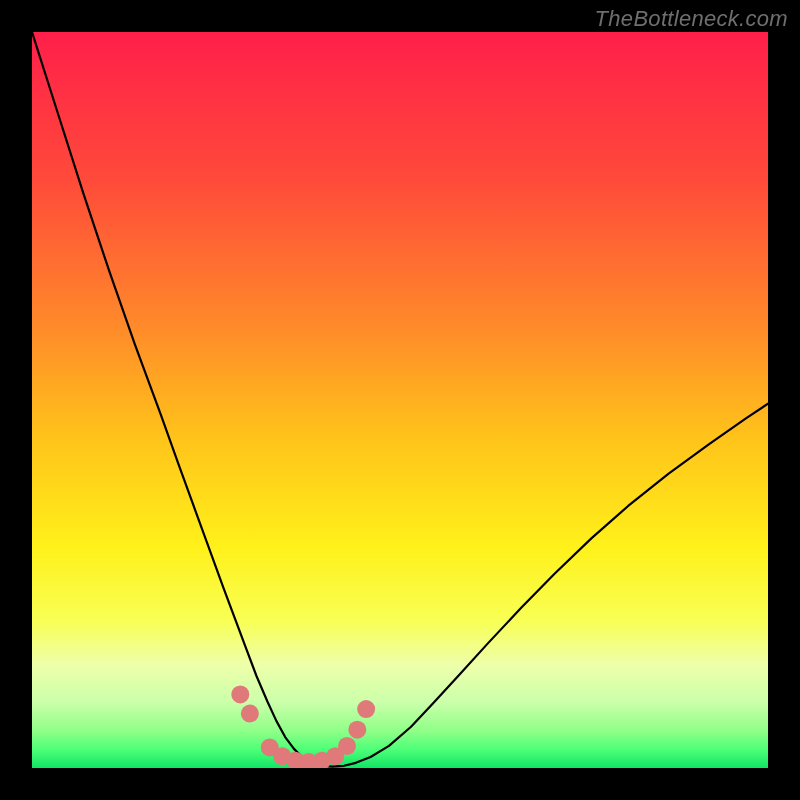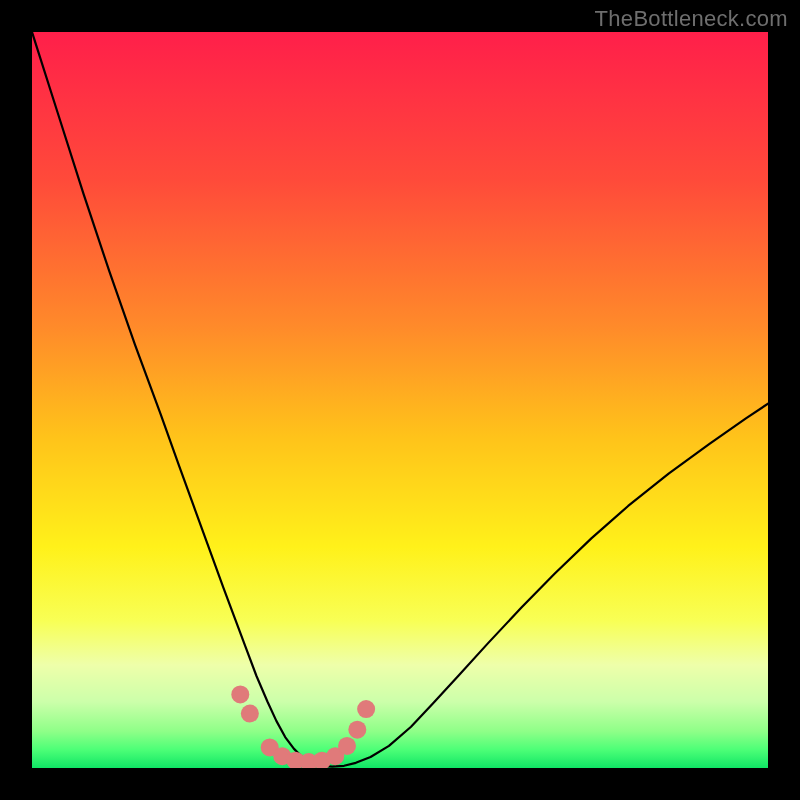--- a/index.html
+++ b/index.html
@@ -42,20 +42,21 @@
     height: 100%;
   }
   .watermark {
     position: absolute;
     top: 6px;
     right: 12px;
     color: #6e6e6e;
     font-size: 22px;
     letter-spacing: 0.3px;
     font-weight: 500;
+    font-style: italic;
   }
 </style>
 </head>
 <body>
 
 <div class="frame">
   <div class="plot-area">
     <svg class="gradient" viewBox="0 0 736 736" preserveAspectRatio="none">
       <defs>
         <linearGradient id="bgGrad" x1="0" y1="0" x2="0" y2="1">

